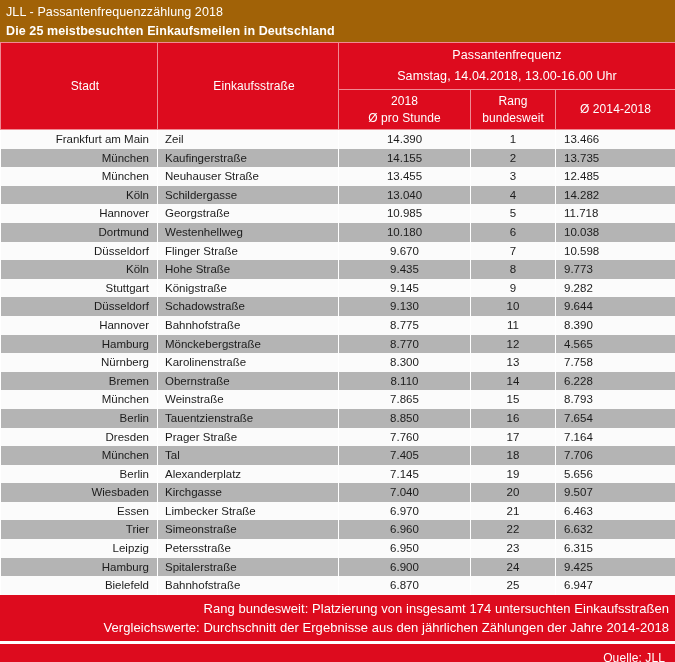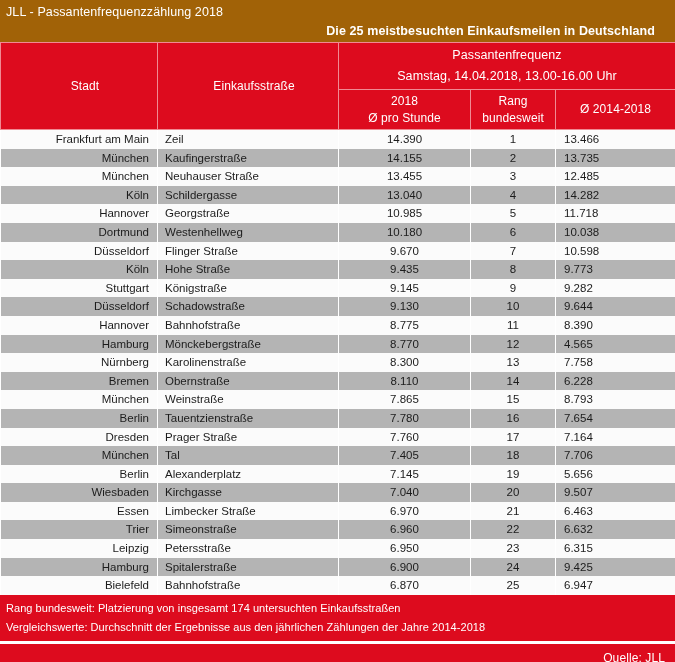--- a/index.html
+++ b/index.html
@@ -32,21 +32,20 @@
     line-height: 19px;
     letter-spacing: 0.1px;
     white-space: nowrap;
   }
   .title-line2 {
     font-size: 12.5px;
     font-weight: bold;
     line-height: 18px;
     letter-spacing: 0.1px;
     white-space: nowrap;
-    text-align: right;
   }
 
   
   table.freq {
     width: 675px;
     border-collapse: collapse;
     table-layout: fixed;
     font-size: 11.5px;
   }
   table.freq col.c-stadt   { width: 157px; }
@@ -115,24 +114,25 @@
   tbody tr:first-child td { border-top: 1px solid #f3cfd3; }
 
   
   .footnotes {
     background: #dd0b1e;
     color: #ffffff;
     padding: 3px 6px 4px 6px;
     border-top: 1px solid #dd0b1e;
   }
   .footnote {
-    font-size: 11px;
+    font-size: 13px;
     line-height: 19px;
     white-space: nowrap;
     letter-spacing: 0.05px;
+    text-align: right;
   }
   .gap-rule {
     height: 3px;
     background: #ffffff;
     width: 100%;
   }
   .source-bar {
     background: #dd0b1e;
     color: #ffffff;
     text-align: right;
@@ -283,21 +283,21 @@
         <tr class="odd">
           <td class="t-stadt">München</td>
           <td class="t-strasse">Weinstraße</td>
           <td class="t-num">7.865</td>
           <td class="t-rang">15</td>
           <td class="t-avg">8.793</td>
         </tr>
         <tr class="even">
           <td class="t-stadt">Berlin</td>
           <td class="t-strasse">Tauentzienstraße</td>
-          <td class="t-num">7.780</td>
+          <td class="t-num">8.850</td>
           <td class="t-rang">16</td>
           <td class="t-avg">7.654</td>
         </tr>
         <tr class="odd">
           <td class="t-stadt">Dresden</td>
           <td class="t-strasse">Prager Straße</td>
           <td class="t-num">7.760</td>
           <td class="t-rang">17</td>
           <td class="t-avg">7.164</td>
         </tr>

